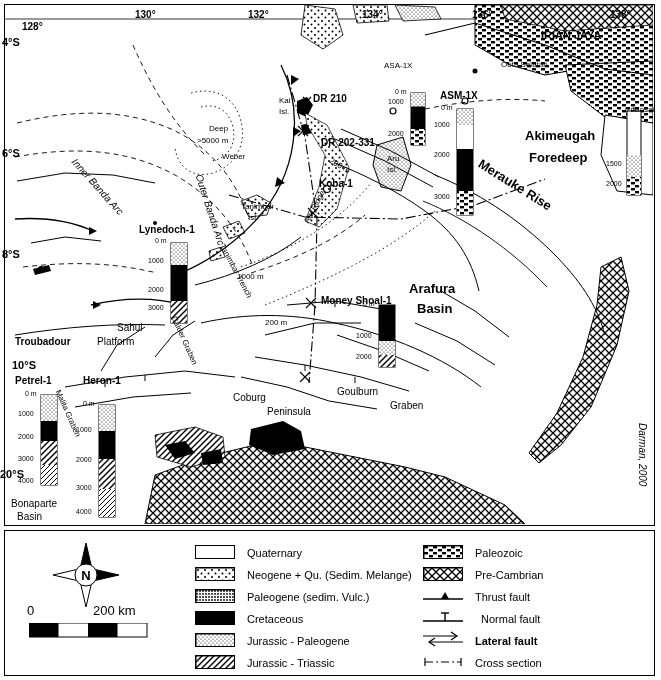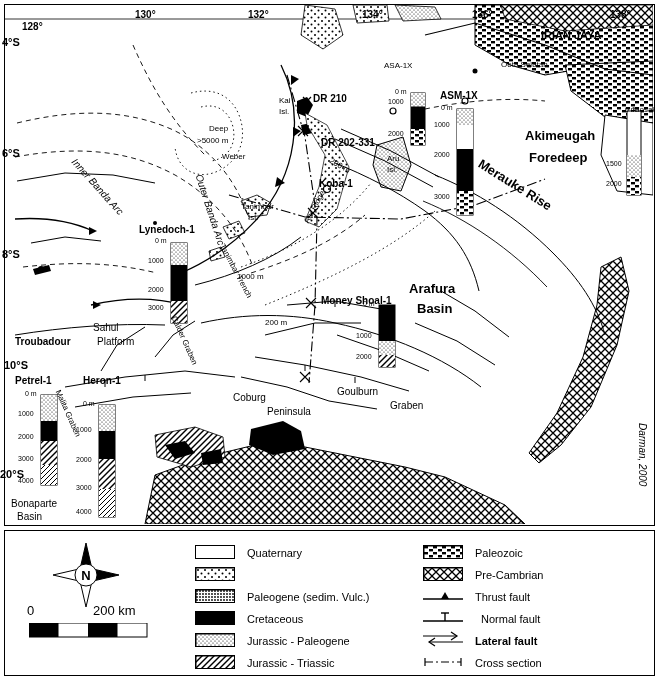--- a/index.html
+++ b/index.html
@@ -272,21 +272,21 @@
 
     <div class="lbl t8" style="left:236px;top:198px;">Tanimbar</div>
     <div class="lbl t8" style="left:243px;top:209px;">Isl.</div>
     <div class="lbl t8" style="left:220px;top:238px;transform:rotate(62deg);transform-origin:left top;">Tanimbar Trench</div>
     <div class="lbl t8" style="left:382px;top:150px;">Aru</div>
     <div class="lbl t8" style="left:382px;top:161px;">Isl.</div>
     <div class="lbl t8" style="left:298px;top:216px;transform:rotate(-62deg);transform-origin:left top;">Aru Ridge</div>
 
     <div class="lbl b t10" style="left:134px;top:220px;">Lynedoch-1</div>
     <div class="lbl b t10" style="left:10px;top:324px;margin-top:8px;">Troubadour</div>
-    <div class="lbl t10" style="left:88px;top:318px;">Sahul</div>
+    <div class="lbl t10" style="left:112px;top:318px;">Sahul</div>
     <div class="lbl t10" style="left:92px;top:332px;">Platform</div>
     <div class="lbl t8" style="left:172px;top:310px;transform:rotate(66deg);transform-origin:left top;">Calder Graben</div>
     <div class="lbl t8" style="left:56px;top:384px;transform:rotate(66deg);transform-origin:left top;">Malita Graben</div>
     <div class="lbl t10" style="left:332px;top:382px;">Goulburn</div>
     <div class="lbl t10" style="left:340px;top:396px;margin-left:45px;">Graben</div>
     <div class="lbl t10" style="left:228px;top:388px;">Coburg</div>
     <div class="lbl t10" style="left:222px;top:402px;padding-left:40px;">Peninsula</div>
     <div class="lbl b t10" style="left:10px;top:371px;">Petrel-1</div>
     <div class="lbl b t10" style="left:78px;top:371px;">Heron-1</div>
     <div class="lbl b t10" style="left:316px;top:291px;">Money Shoal-1</div>
@@ -337,21 +337,21 @@
   <div class="lbl b t10" style="left:22px;top:10px;margin-top:12px;">128°</div>
   <div class="lbl b t10" style="left:135px;top:10px;">130°</div>
   <div class="lbl b t10" style="left:248px;top:10px;">132°</div>
   <div class="lbl b t10" style="left:362px;top:10px;">134°</div>
   <div class="lbl b t10" style="left:472px;top:10px;">136°</div>
   <div class="lbl b t10" style="left:586px;top:10px;padding-left:24px;">138°</div>
 
   <div class="lbl b t11" style="left:2px;top:37px;">4°S</div>
   <div class="lbl b t11" style="left:2px;top:148px;">6°S</div>
   <div class="lbl b t11" style="left:2px;top:249px;">8°S</div>
-  <div class="lbl b t11" style="left:4px;top:360px;">10°S</div>
+  <div class="lbl b t11" style="left:12px;top:360px;">10°S</div>
   <div class="lbl b t11" style="left:0px;top:469px;">20°S</div>
 
   <div class="legend-frame">
 
     <svg style="position:absolute;left:46px;top:10px;" width="70" height="68">
       <g stroke="#000" stroke-width="1" fill="none">
         <path d="M35,2 L41,28 L35,34 L29,28 Z" fill="#000"></path>
         <path d="M35,66 L41,40 L35,34 L29,40 Z" fill="#fff"></path>
         <path d="M2,34 L28,40 L34,34 L28,28 Z" fill="#fff"></path>
         <path d="M68,34 L42,40 L36,34 L42,28 Z" fill="#000"></path>
@@ -367,20 +367,21 @@
       <rect x="0" y="0" width="29.5" height="14" fill="#000"></rect>
       <rect x="59" y="0" width="29.5" height="14" fill="#000"></rect>
     </svg>
 
     <div class="swatch" style="left:190px;top:14px;background:#fff;"></div>
     <div class="legend-item" style="left:242px;top:16px;">Quaternary</div>
 
     <svg class="swatch" style="left:190px;top:36px;padding:0;" width="40" height="14">
       <rect x="0" y="0" width="40" height="14" fill="url(#pDots)" stroke="#000"></rect>
     </svg>
+    <div class="legend-item" style="left:242px;top:38px;">Neogene + Qu. (Sedim. Melange)</div>
 
     <svg class="swatch" style="left:190px;top:58px;" width="40" height="14">
       <rect x="0" y="0" width="40" height="14" fill="url(#pDense)" stroke="#000"></rect>
     </svg>
     <div class="legend-item" style="left:242px;top:60px;">Paleogene (sedim. Vulc.)</div>
 
     <div class="swatch" style="left:190px;top:80px;background:#000;"></div>
     <div class="legend-item" style="left:242px;top:82px;">Cretaceous</div>
 
     <svg class="swatch" style="left:190px;top:102px;" width="40" height="14">

